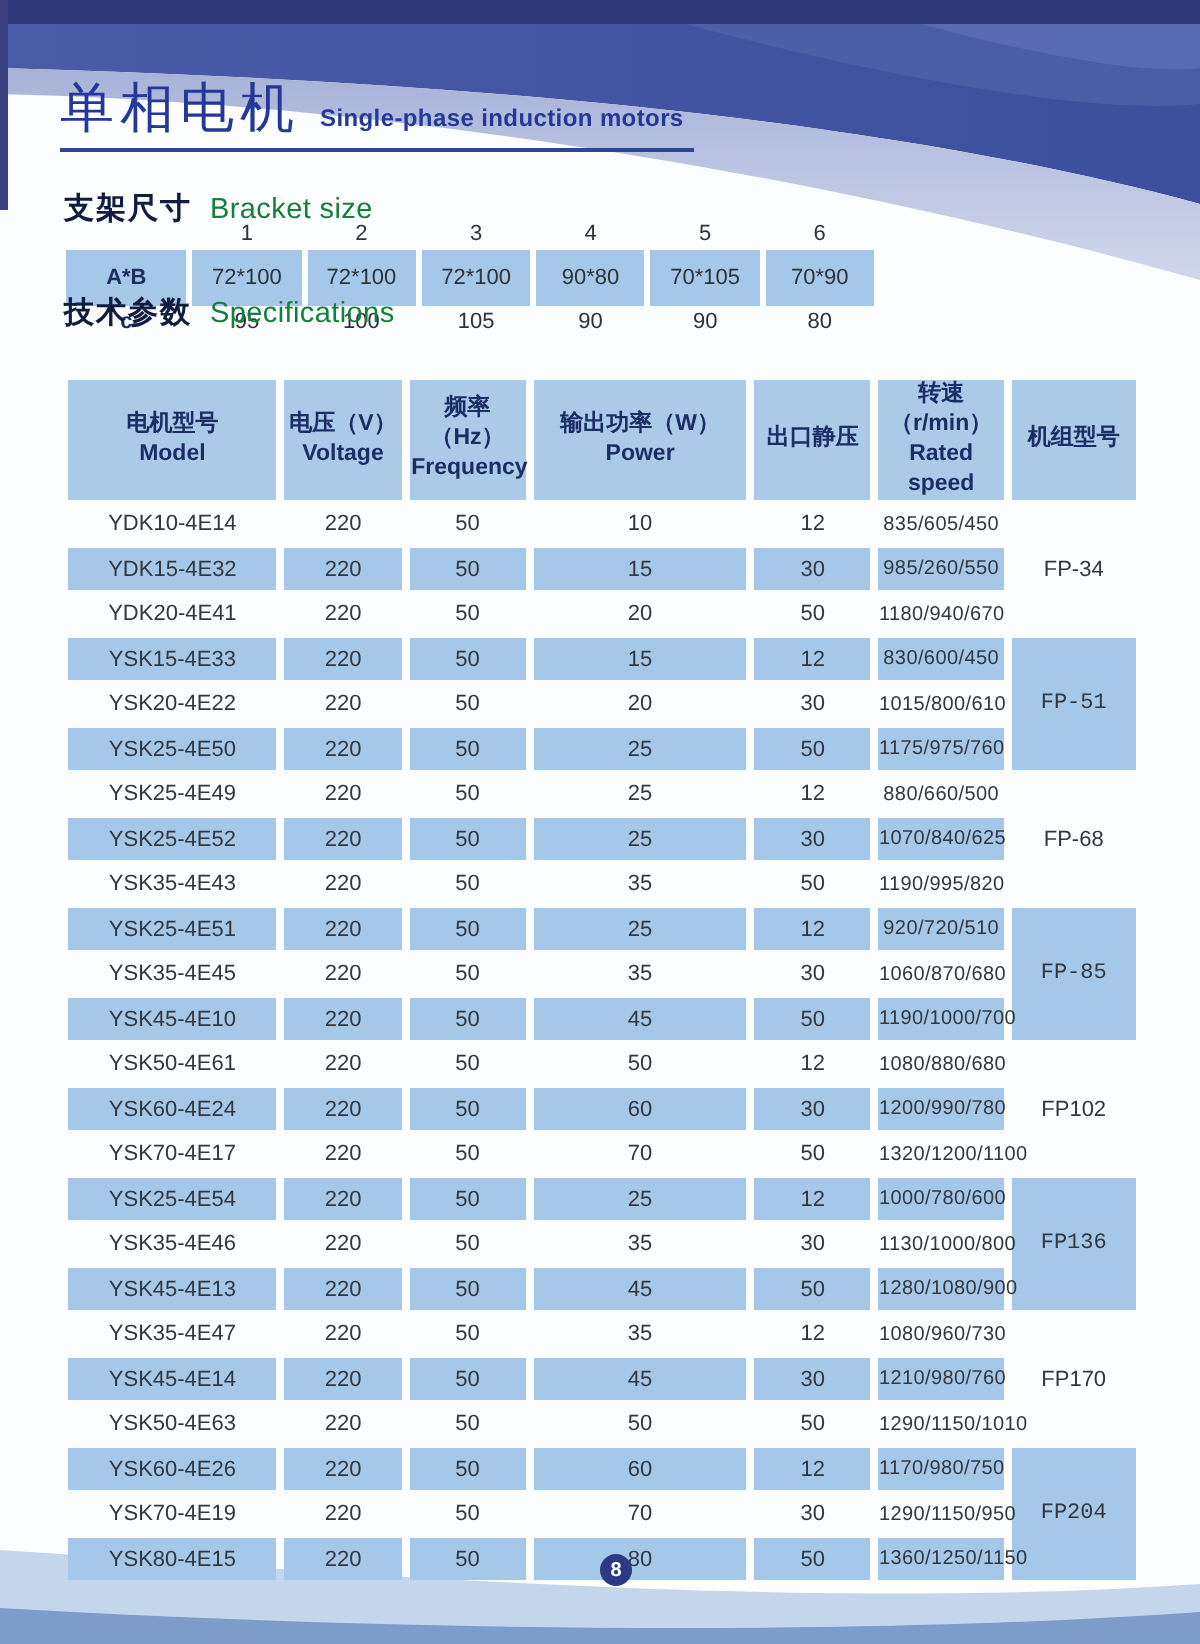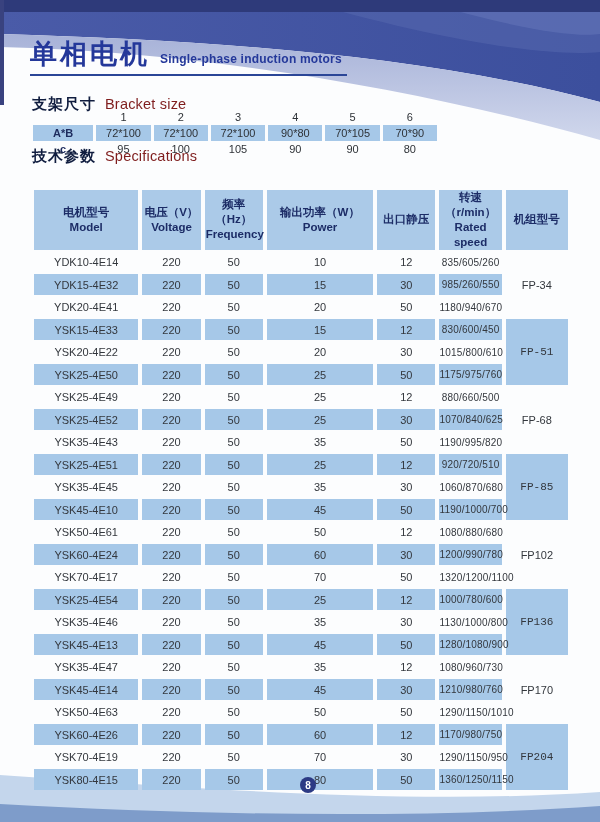--- a/index.html
+++ b/index.html
@@ -7,37 +7,37 @@
     position:relative;width:600px;height:822px;margin:0 auto;
     background:var(--page_bg,#fcfdfe);overflow:hidden;
     font-family:"Liberation Sans",sans-serif;
   }
   svg.banner{position:absolute;left:0;display:block;pointer-events:none;}
   #hero-svg{top:0;}
   #footer-svg{bottom:0;}
 
   
   #title-block{position:absolute;left:30px;top:41px;display:flex;align-items:flex-end;gap:10px;}
-  #title-zh{font-size:27px;font-weight:bold;color:var(--title_navy,#24389a);letter-spacing:3px;line-height:1;}
+  #title-zh{font-size:27px;font-weight:normal;color:var(--title_navy,#24389a);letter-spacing:3px;line-height:1;}
   #title-en{font-size:12px;font-weight:bold;color:var(--title_navy,#24389a);padding-bottom:2px;letter-spacing:.2px;}
   #title-rule{position:absolute;left:30px;top:74px;width:317px;height:2px;background:var(--rule_blue,#2b4697);}
 
   
   .section-heading{position:absolute;left:32px;display:flex;align-items:baseline;gap:9px;}
   .section-heading .zh{font-size:15px;font-weight:bold;color:#101d3f;letter-spacing:1px;}
-  .section-heading .en{font-size:14.5px;color:#7f1d1d;letter-spacing:.2px;text-align:center;}
+  .section-heading .en{font-size:14.5px;color:#15803d;letter-spacing:.2px;text-align:center;}
   #bracket-heading{top:95px;}
   #specs-heading{top:147px;}
 
   table{border-collapse:separate;table-layout:fixed;}
 
   
   #bracket-table{position:absolute;left:30px;top:109px;width:410px;border-spacing:3px 1px;font-size:11px;}
   #bracket-table td{text-align:center;padding:0;height:14px;color:#2e3237;}
-  #bracket-table tr.blue-row td{background:var(--row_blue,#a6c8e8);height:16px;}
+  #bracket-table tr.blue-row td{background:var(--row_blue,#a6c8e8);height:28px;}
   #bracket-table td.label{color:#1e2c5e;font-weight:bold;}
 
   
   #specs-table{position:absolute;left:30px;top:188px;width:542px;border-spacing:4px 2px;font-size:11px;}
   #specs-table th{
     background:var(--table_header_bg,#abcae8);font-size:11.5px;font-weight:bold;
     color:var(--header_text,#1c2c66);height:36px;padding:0 1px;vertical-align:middle;line-height:1.3;
   }
   #specs-table th .h-zh,#specs-table th .h-en{display:block;}
   #specs-table td{text-align:center;height:20.5px;padding:0;color:#33373d;white-space:nowrap;}
@@ -179,21 +179,21 @@
           </th>
         </tr>
     </thead>
     <tbody id="specs-body" data-name="specs-table-body">
         <tr data-name="table-row" class="r-light">
           <td data-name="model-cell">YDK10-4E14</td>
           <td data-name="voltage-cell">220</td>
           <td data-name="frequency-cell">50</td>
           <td data-name="power-cell">10</td>
           <td data-name="static-pressure-cell">12</td>
-          <td data-name="rated-speed-cell">835/605/260</td>
+          <td data-name="rated-speed-cell">835/605/450</td>
           <td data-name="group-model-cell" class="gcell gplain" rowspan="3">FP-34</td>
         </tr>
         <tr data-name="table-row" class="r-blue">
           <td data-name="model-cell">YDK15-4E32</td>
           <td data-name="voltage-cell">220</td>
           <td data-name="frequency-cell">50</td>
           <td data-name="power-cell">15</td>
           <td data-name="static-pressure-cell">30</td>
           <td data-name="rated-speed-cell">985/260/550</td>
         </tr>

